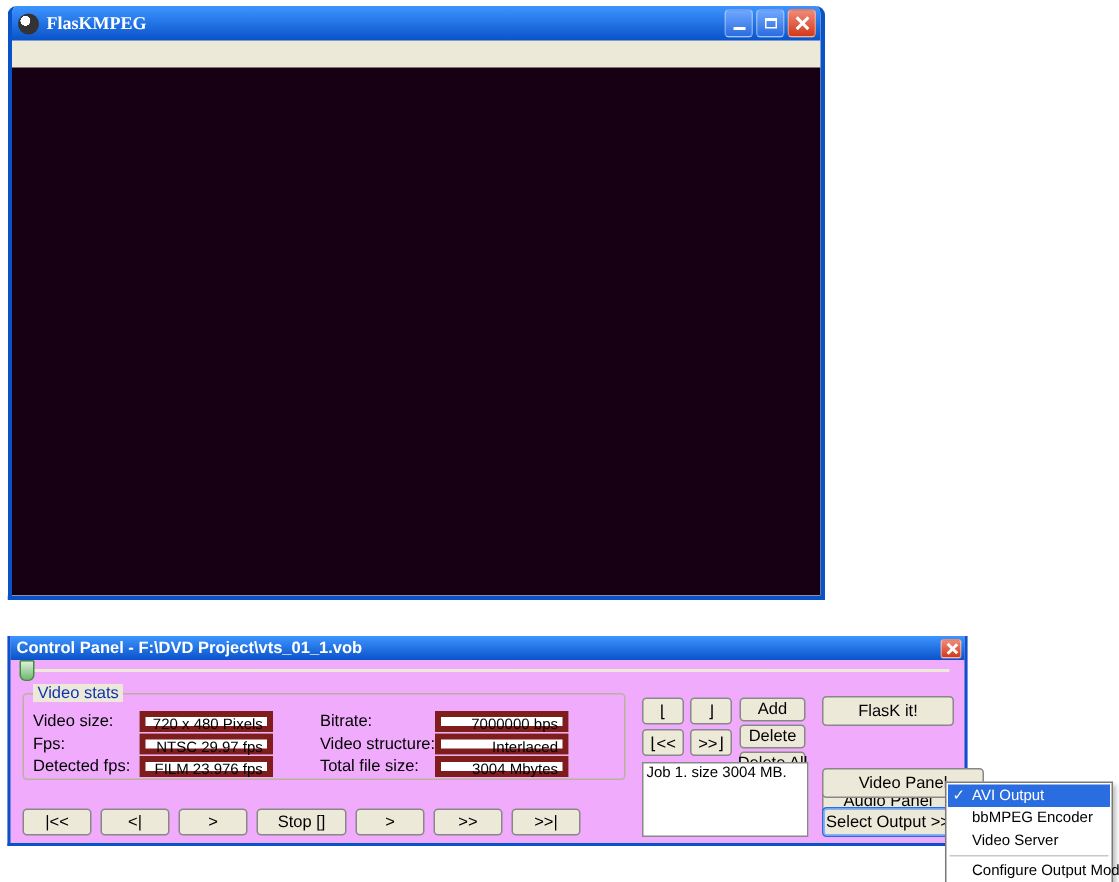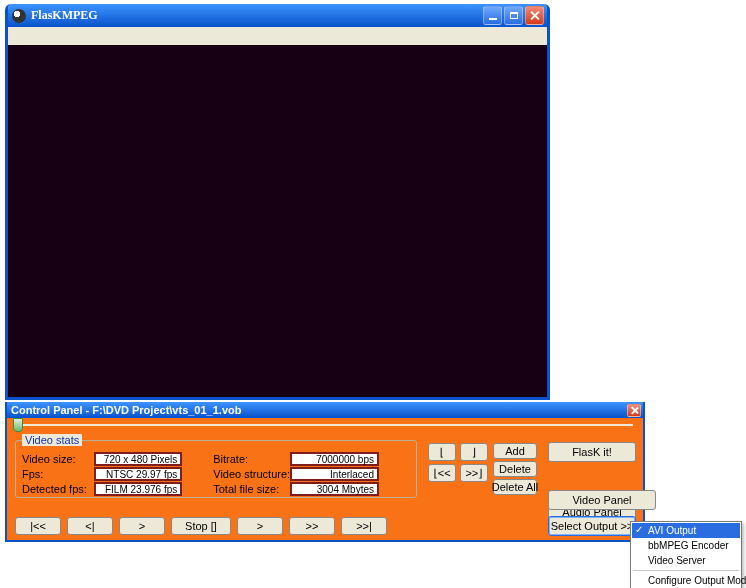--- a/index.html
+++ b/index.html
@@ -79,25 +79,25 @@
   .menubar span { cursor: default; }
   .video-area {
     position: absolute;
     left: 0; top: 41px; right: 0; bottom: 0;
     background: #180014;
   }
 
   
   .cp-window {
     position: absolute;
-    left: 5px; top: 402px;
+    left: 5px; top: 424px;
     width: 640px; height: 140px;
     border: 2px solid #0a52c9;
     border-top: none;
-    background: #f97316;
+    background: #f0abfc;
   }
   .cp-title {
     height: 16px;
     background: linear-gradient(#3d95ff,#0a52c9);
     color: #fff;
     font-weight: bold;
     font-size: 11px;
     display: flex; align-items: center;
     padding: 0 2px 0 4px;
   }
@@ -145,21 +145,21 @@
     position:absolute; left:6px; top:-7px;
     background:#ece9d8;
     padding:0 3px;
     color:#1133aa;
     font-size:11px;
   }
   .stat-row { display:flex; align-items:center; height:15px; }
   .stat-label { width:78px; color:#000; }
   .stat-val {
     width:96px; height:14px;
-    background:#fff; border:2px solid #7f1d1d;
+    background:#fff; border:4px solid #7f1d1d;
     text-align:right; padding-right:3px;
     font-size:10px; line-height:12px;
     margin-right: 31px;
   }
   .stat-label2 { width:84px; }
 
   
   .btn {
     background: #ece9d8;
     border: 1px solid #888;
@@ -298,20 +298,23 @@
 
     <div class="btn addbtn">Add</div>
     <div class="btn delbtn">Delete</div>
     <div class="btn delallbtn">Delete All</div>
 
     <div class="btn flaskbtn">FlasK it!</div>
     <div class="btn audiobtn">Audio Panel</div>
     <div class="btn videobtn">Video Panel</div>
     <div class="btn seloutbtn">Select Output &gt;&gt;</div>
 
+    <div class="joblist">
+      <div>Job 1. size 3004 MB.</div>
+    </div>
 
     <div class="transport">
       <div class="btn">|&lt;&lt;</div>
       <div class="btn">&lt;|</div>
       <div class="btn">&gt;</div>
       <div class="btn stop">Stop []</div>
       <div class="btn">&gt;</div>
       <div class="btn">&gt;&gt;</div>
       <div class="btn">&gt;&gt;|</div>
     </div>

